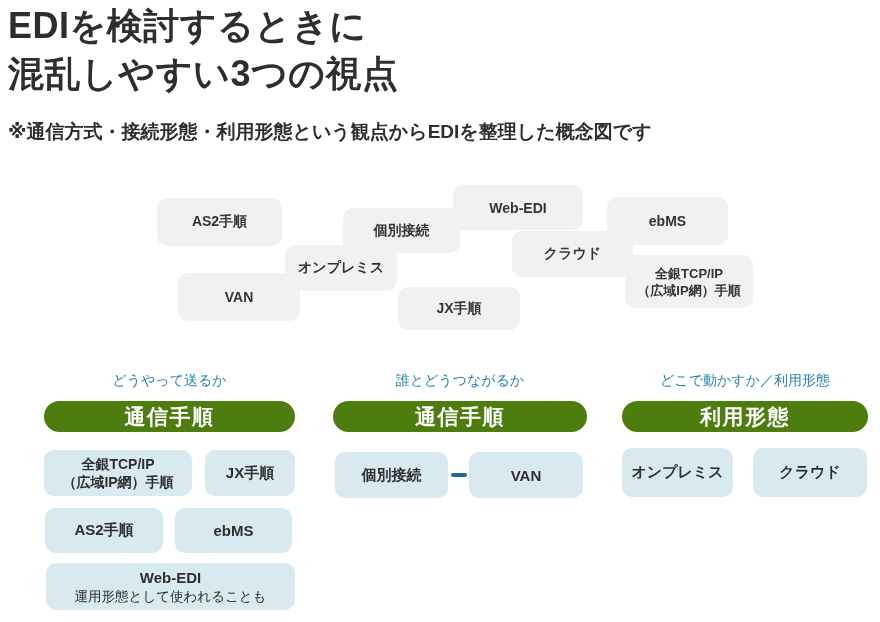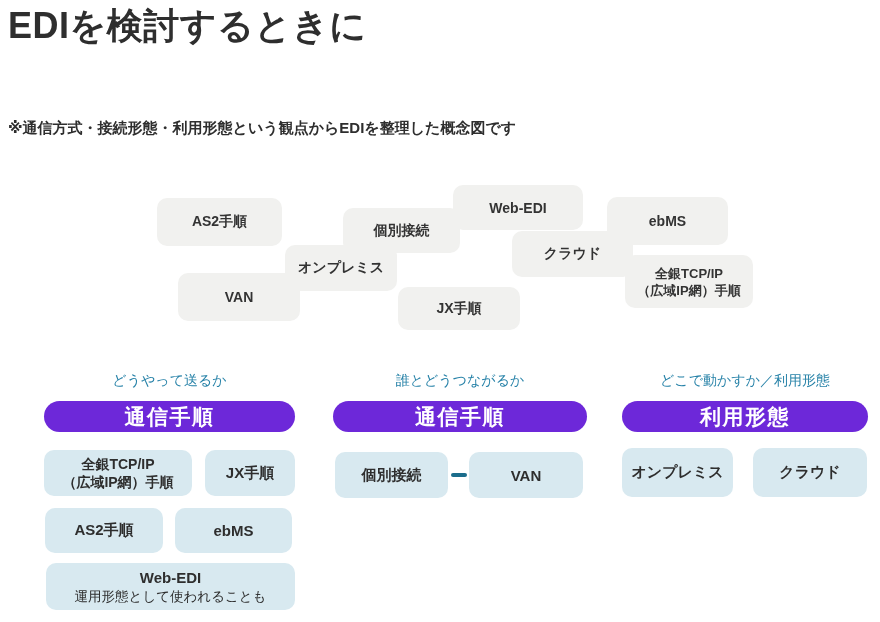--- a/index.html
+++ b/index.html
@@ -26,21 +26,21 @@
     line-height: 48px;
     font-weight: 900;
     color: #2e2e2e;
     letter-spacing: 0.5px;
   }
   .subtitle {
     position: absolute;
     left: 8px;
     top: 119px;
     margin: 0;
-    font-size: 15px;
+    font-size: 19px;
     font-weight: 700;
     color: #2e2e2e;
   }
 
   
   .cbox {
     position: absolute;
     background: #f1f1ef;
     border-radius: 10px;
     display: flex;
@@ -73,21 +73,21 @@
   }
   .q-comm  { left: 44px;  width: 251px; }
   .q-conn  { left: 333px; width: 254px; }
   .q-usage { left: 622px; width: 246px; }
 
   .pill {
     position: absolute;
     top: 401px;
     height: 31px;
     border-radius: 16px;
-    background: #6d28d9;
+    background: #4d7c0f;
     color: #ffffff;
     font-size: 21px;
     font-weight: 700;
     letter-spacing: 1.5px;
     display: flex;
     align-items: center;
     justify-content: center;
   }
   .p-comm  { left: 44px;  width: 251px; }
   .p-conn  { left: 333px; width: 254px; }
@@ -126,21 +126,21 @@
     height: 4px;
     border-radius: 2px;
     background: #1b6d8c;
   }
 </style>
 </head>
 <body>
 
 <div class="canvas">
 
-  <h1 class="title"><span>EDIを検討するときに</span><br></h1>
+  <h1 class="title"><span>EDIを検討するときに</span><br><span>混乱しやすい3つの視点</span></h1>
   <p class="subtitle">※通信方式・接続形態・利用形態という観点からEDIを整理した概念図です</p>
 
   <div>
     <div class="cbox cb-as2">AS2手順</div>
     <div class="cbox cb-webedi">Web-EDI</div>
     <div class="cbox cb-kobetsu">個別接続</div>
     <div class="cbox cb-ebms">ebMS</div>
     <div class="cbox cb-onpremise">オンプレミス</div>
     <div class="cbox cb-cloud">クラウド</div>
     <div class="cbox cb-van">VAN</div>

